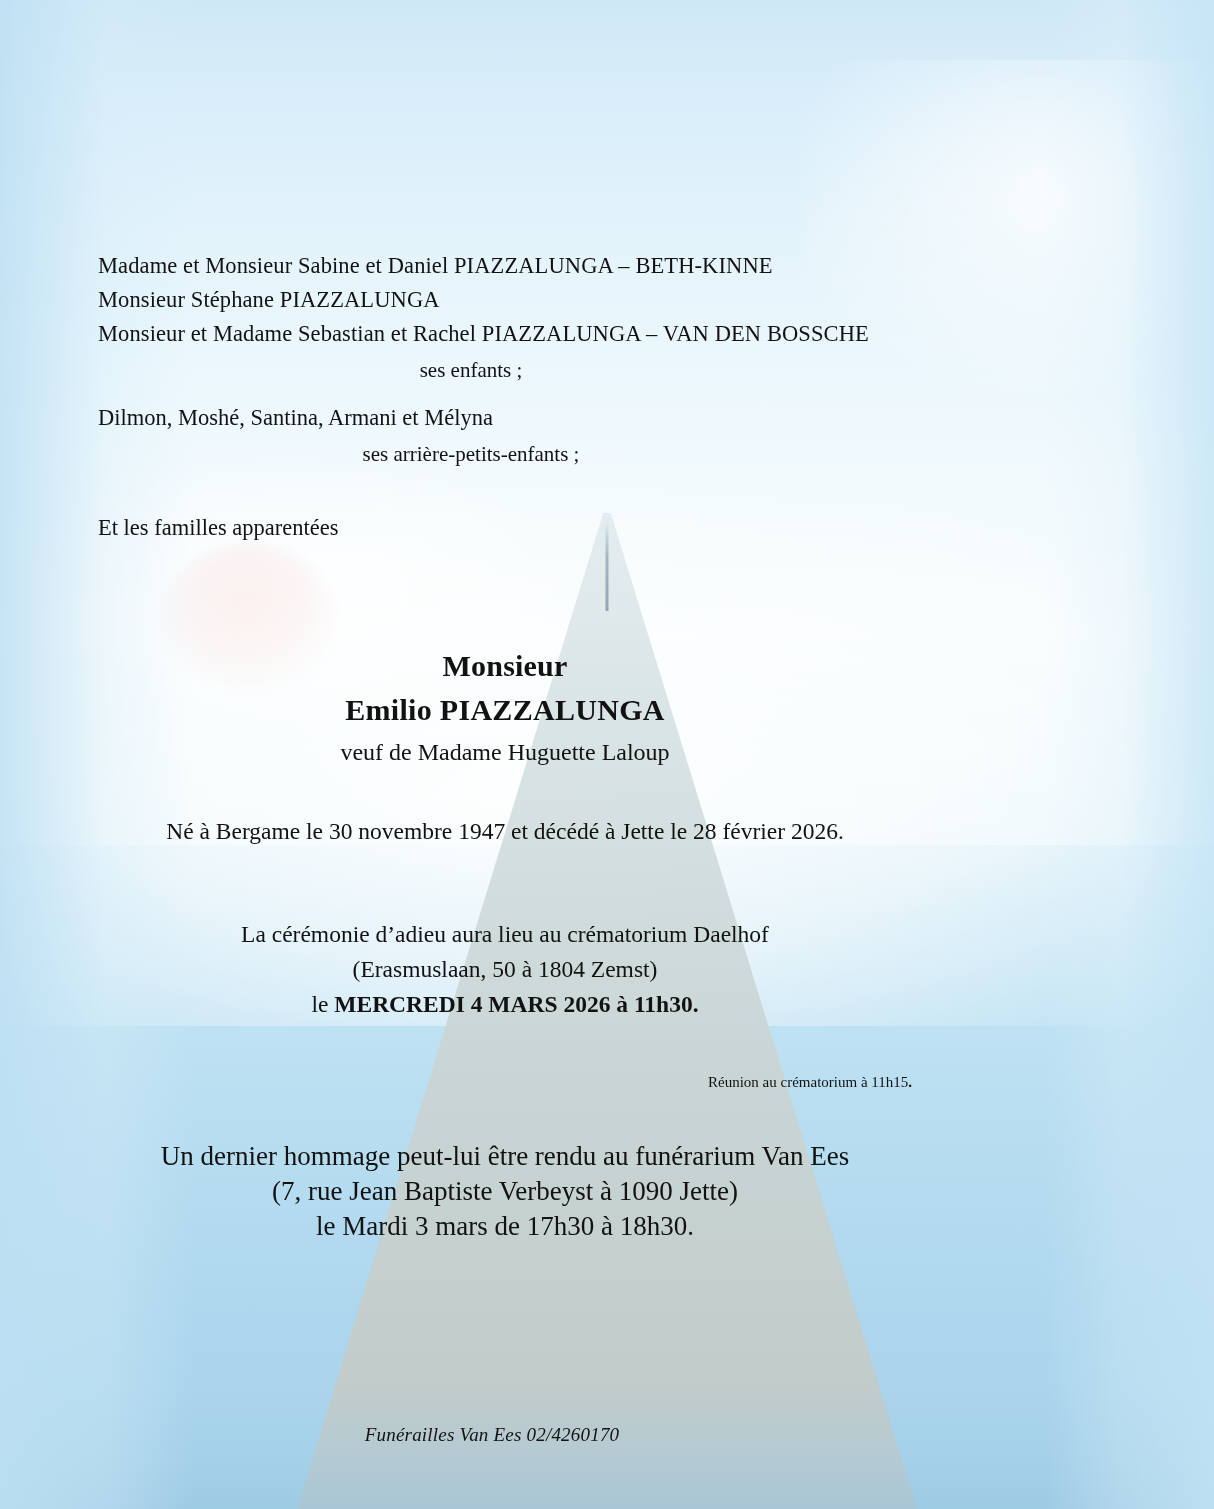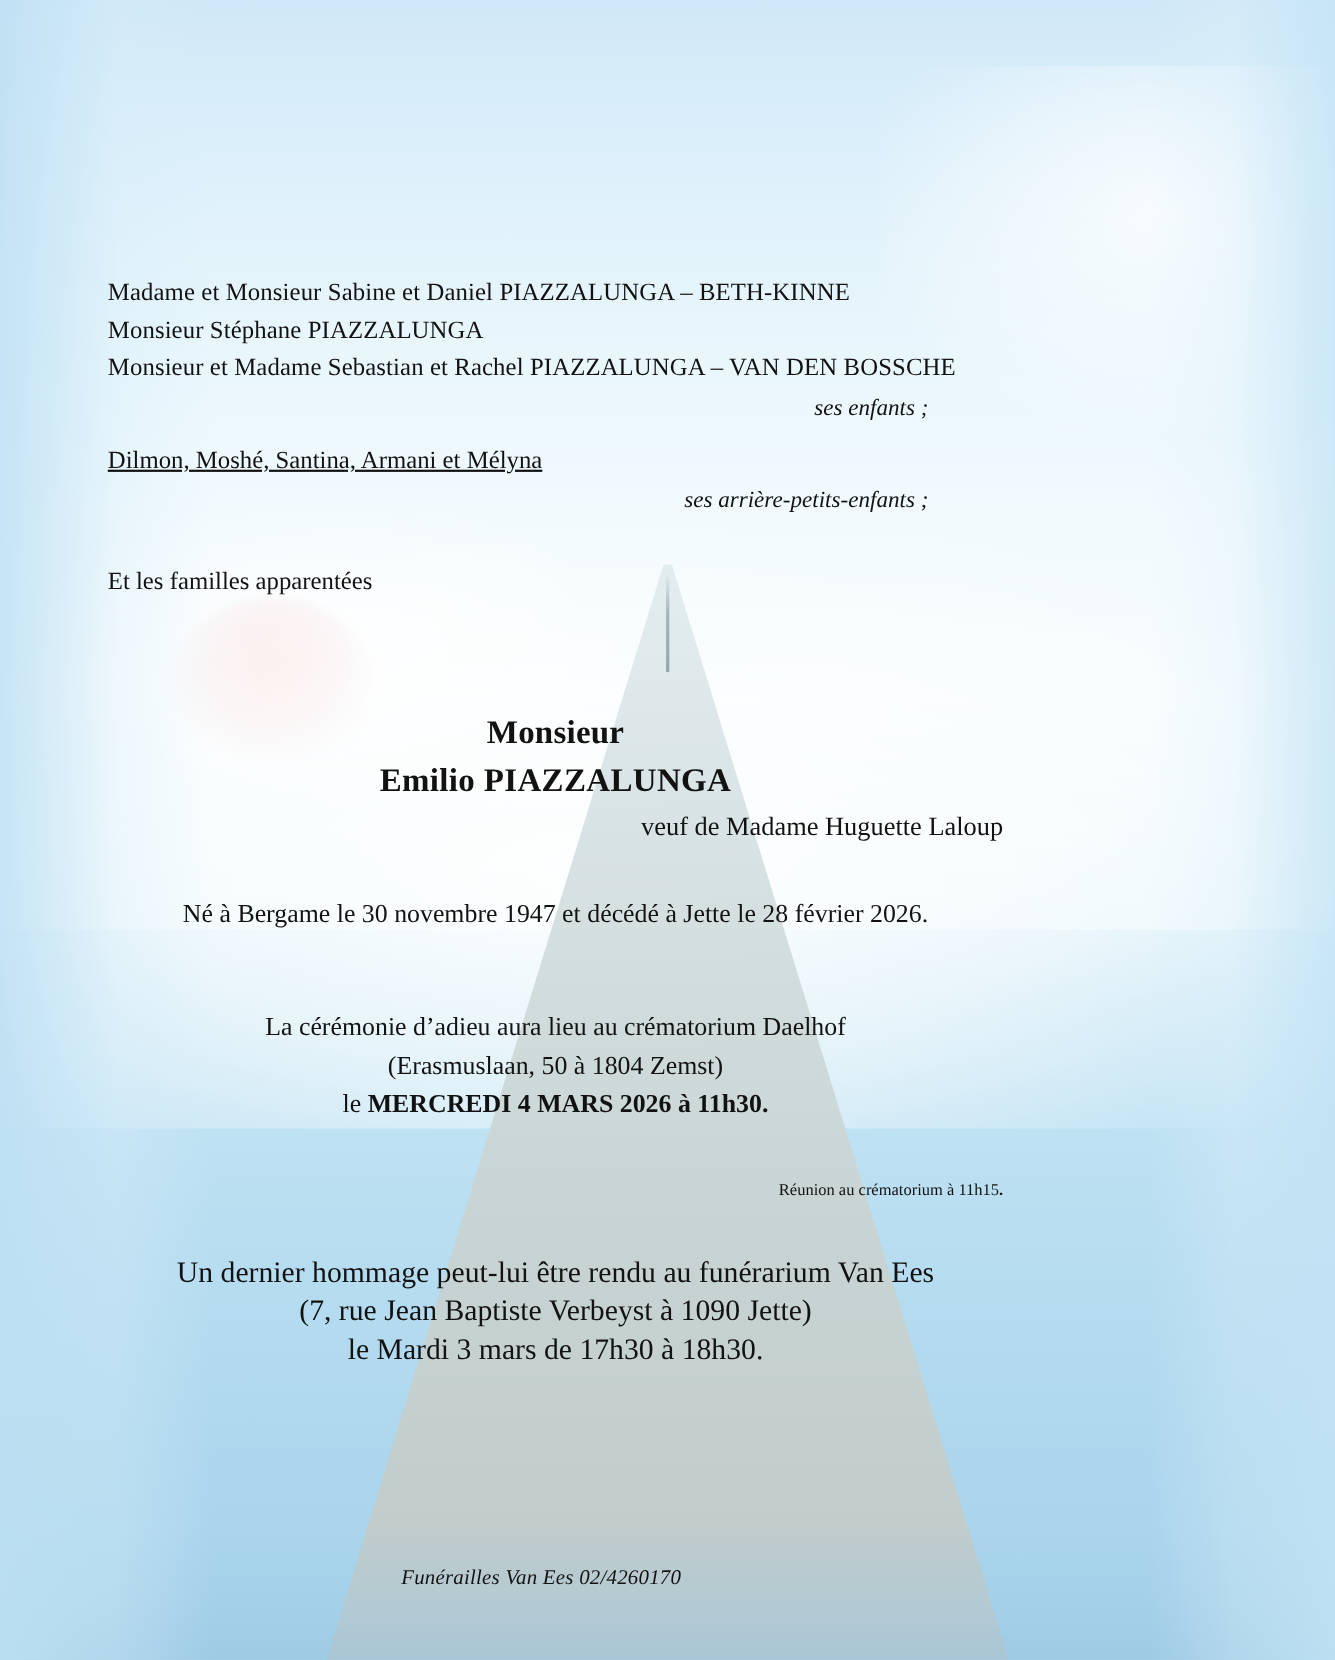--- a/index.html
+++ b/index.html
@@ -141,36 +141,34 @@
 
   .family-block {
     font-size: 22.5px;
     line-height: 34px;
     letter-spacing: 0.1px;
   }
   .family-line {
     white-space: nowrap;
   }
   .role-line {
-    font-style: italic;
     font-size: 21px;
-    text-align: right;
+    text-align: center;
     padding-right: 68px;
     margin-top: 7px;
   }
   .role-line.indent-more {
     padding-right: 68px;
   }
   .gap-18 { height: 18px; }
 
   .descendants {
     font-size: 22.5px;
     line-height: 34px;
     margin-top: 0;
-    text-decoration: underline;
   }
   .apparentees {
     font-size: 22.5px;
     line-height: 34px;
     margin-top: 44px;
   }
   .announce {
     font-size: 22.5px;
     line-height: 34px;
     margin-top: 72px;
@@ -187,21 +185,20 @@
   }
   .deceased-name {
     font-weight: bold;
     font-size: 30px;
     margin-top: 10px;
     letter-spacing: 0.3px;
   }
   .deceased-spouse {
     font-size: 24px;
     margin-top: 12px;
-    text-align: right;
   }
   .birth-death {
     font-size: 23.5px;
     margin-top: 52px;
   }
 
   .ceremony {
     text-align: center;
     font-size: 23.5px;
     line-height: 35px;

